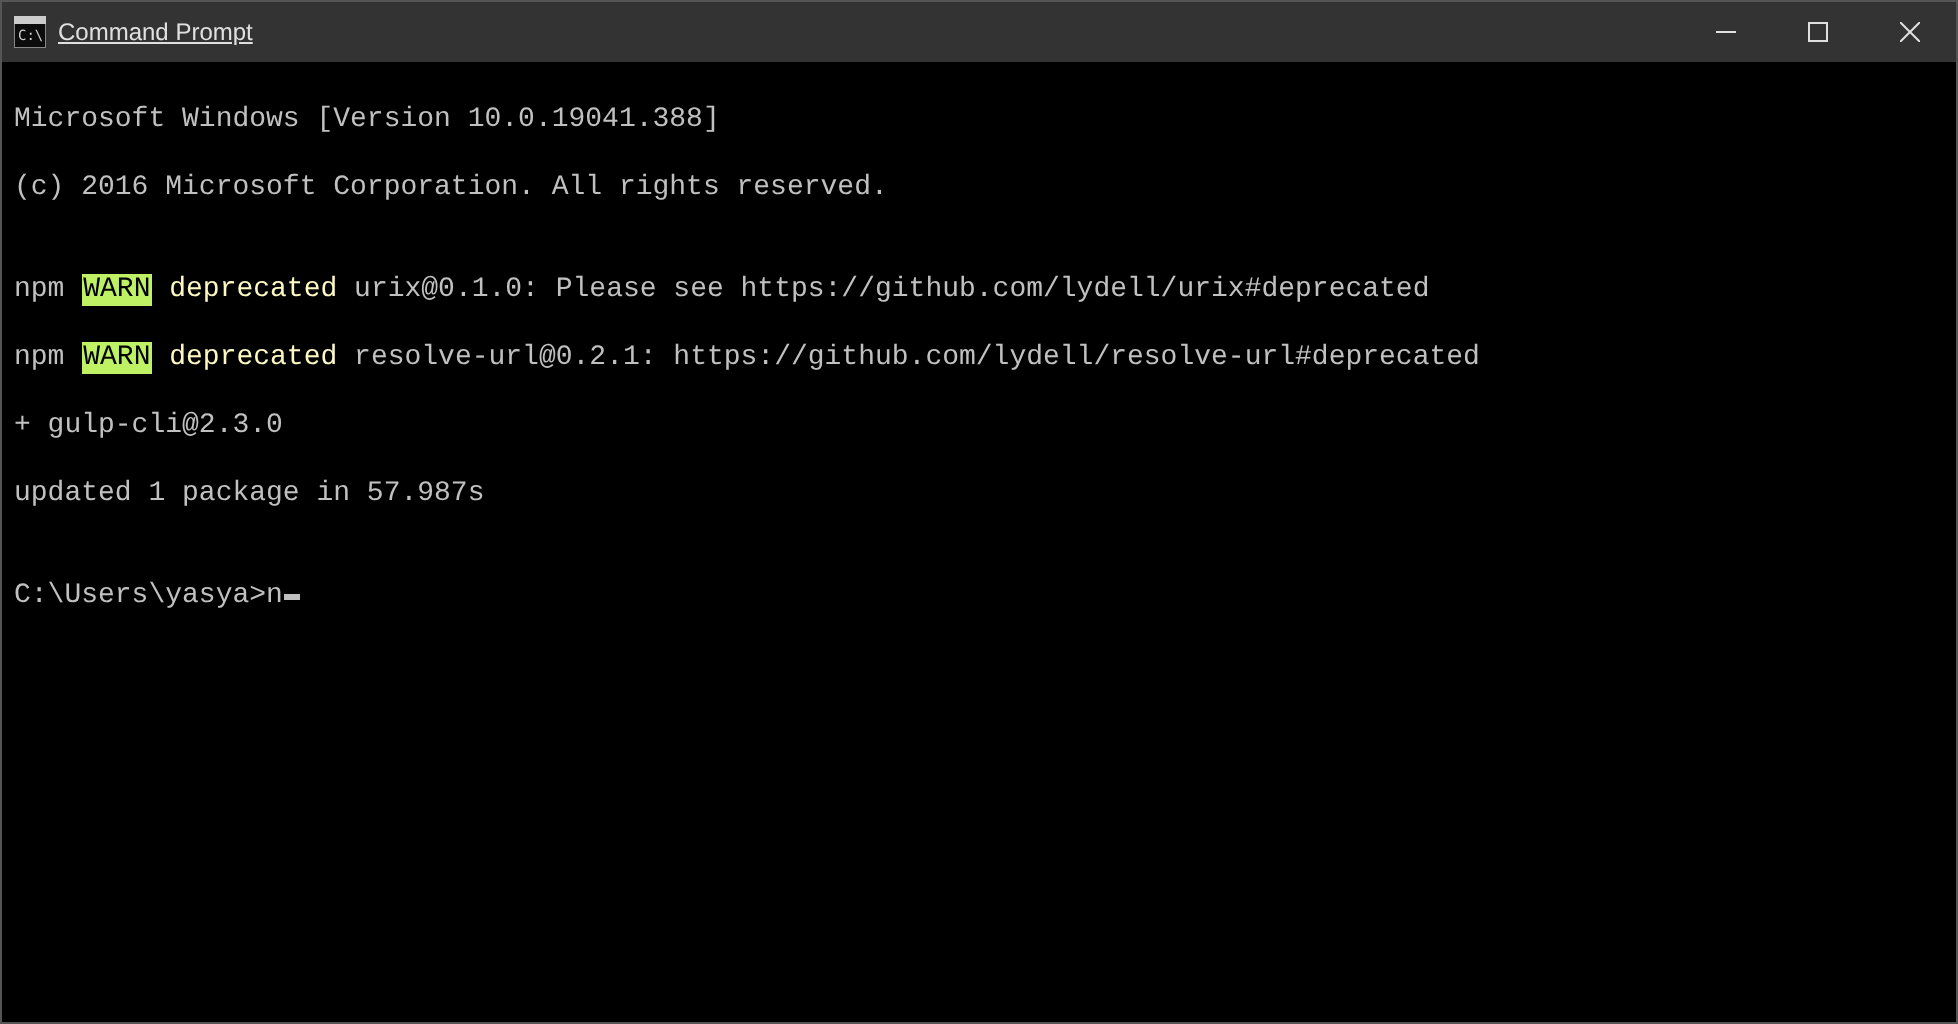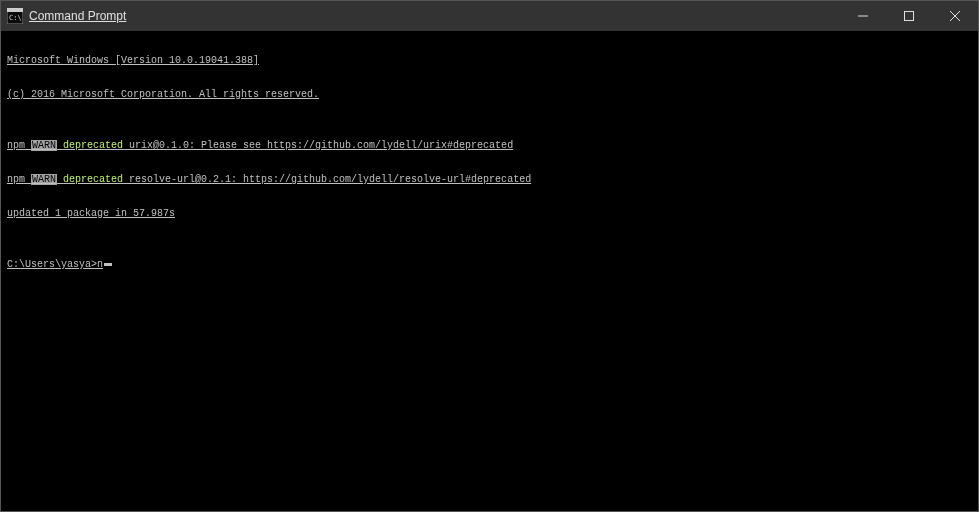--- a/index.html
+++ b/index.html
@@ -40,33 +40,32 @@
       justify-content: center;
       color: #e0e0e0;
     }
     .terminal {
       background: #000;
       color: #c0c0c0;
       padding: 4px 6px;
       line-height: 17px;
       white-space: pre;
       font-family: Consolas, "Courier New", monospace;
-      font-size: 10px;
+      font-size: 14px;
       height: calc(100% - 30px);
       overflow: hidden;
-      text-decoration: underline;
     }
     .line { display: block; }
     .warn-box {
-      background: #a3a3a3;
+      background: #bef264;
       color: #000;
       padding: 0 1px;
       text-align: center;
     }
-    .deprecated { color: #bef264; }
+    .deprecated { color: #fef9c3; }
     .prompt-line { display: flex; align-items: baseline; }
     .cursor {
       display: inline-block;
       width: 8px;
       height: 3px;
       background: #c0c0c0;
       margin-left: 1px;
       vertical-align: bottom;
       position: relative;
       top: -1px;
@@ -102,16 +101,17 @@
       </svg>
   </div>
 </div>
 
 <div class="terminal">
 <span class="line">Microsoft Windows [Version 10.0.19041.388]</span>
 <span class="line">(c) 2016 Microsoft Corporation. All rights reserved.</span>
 <span class="line"></span>
 <span class="line"><span>npm </span><span class="warn-box">WARN</span><span> </span><span class="deprecated">deprecated</span><span> urix@0.1.0: Please see https://github.com/lydell/urix#deprecated</span></span>
 <span class="line"><span>npm </span><span class="warn-box">WARN</span><span> </span><span class="deprecated">deprecated</span><span> resolve-url@0.2.1: https://github.com/lydell/resolve-url#deprecated</span></span>
+<span class="line">+ gulp-cli@2.3.0</span>
 <span class="line">updated 1 package in 57.987s</span>
 <span class="line"></span>
 <span class="line prompt-line"><span>C:\Users\yasya&gt;</span><span>n</span><span class="cursor"></span></span>
 </div>
 
 </body></html>

